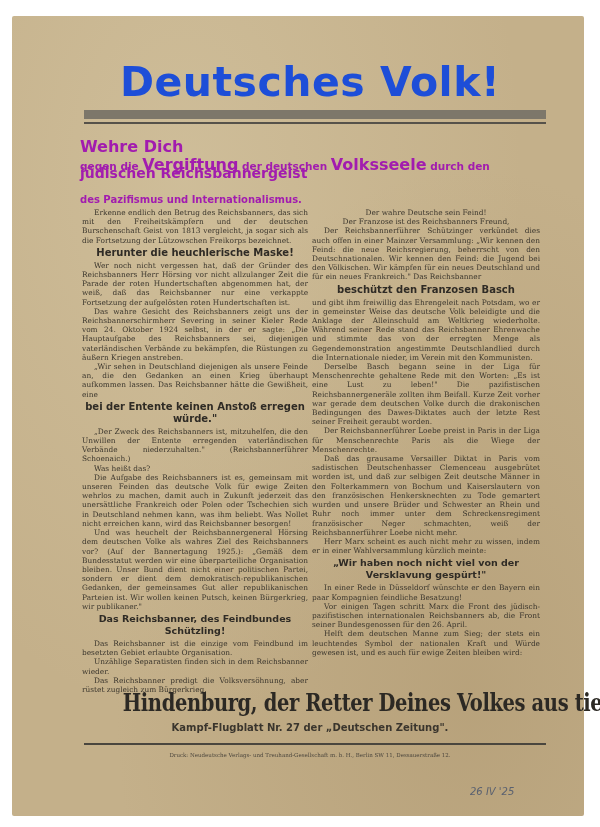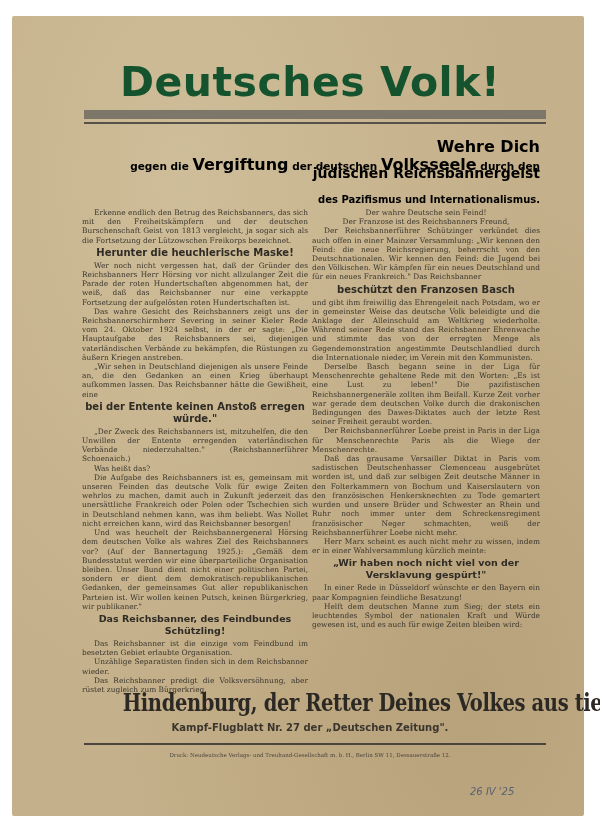--- a/index.html
+++ b/index.html
@@ -10,25 +10,25 @@
   .paper {
     position:absolute; left:12px; top:16px; width:572px; height:800px;
     background:#c4b08a;
     background-image: radial-gradient(ellipse at 30% 20%, rgba(215,200,165,0.55), rgba(0,0,0,0) 60%),
                       radial-gradient(ellipse at 80% 85%, rgba(160,135,95,0.35), rgba(0,0,0,0) 55%);
     border-radius:2px;
   }
   .title {
     position:absolute; left:70px; top:60px; width:480px; text-align:center;
     font-family:"DejaVu Sans", sans-serif; font-weight:bold; font-size:41px; letter-spacing:0.5px;
-    color:#14532d; line-height:44px;
+    color:#1d4ed8; line-height:44px;
   }
   .title-rule1 { position:absolute; left:84px; top:110px; width:462px; height:9px; background:#7d776a; }
   .title-rule2 { position:absolute; left:84px; top:122px; width:462px; height:2px; background:#56524a; }
-  .sub { position:absolute; left:80px; width:460px; text-align:right; color:#000000; font-family:"DejaVu Sans", sans-serif; font-weight:bold; }
+  .sub { position:absolute; left:80px; width:460px; text-align:left; color:#a21caf; font-family:"DejaVu Sans", sans-serif; font-weight:bold; }
   .sub1 { top:137px; font-size:16px; }
   .sub2 { top:155px; font-size:10.5px; white-space:nowrap; }
   .sub2 .big { font-size:16px; }
   .sub3 { top:165px; font-size:14px; }
   .sub4 { top:194px; font-size:10px; }
   .col { position:absolute; top:208px; font-size:7.4px; line-height:9.2px; color:#3a352c; text-align:justify; }
   .col-left { left:82px; width:226px; }
   .col-right { left:312px; width:228px; }
   .col p { margin:0; text-indent:12px; }
   .col p.noind { text-indent:0; }
@@ -88,20 +88,21 @@
   <p class="center">Der Franzose ist des Reichsbanners Freund,</p>
   <p>Der Reichsbannerführer Schützinger verkündet dies auch offen in einer Mainzer Versammlung: „Wir kennen den Feind: die neue Reichsregierung, beherrscht von den Deutschnationalen. Wir kennen den Feind: die Jugend bei den Völkischen. Wir kämpfen für ein neues Deutschland und für ein neues Frankreich." Das Reichsbanner</p>
   <div class="hd hd-a">beschützt den Franzosen Basch</div>
   <p class="noind">und gibt ihm freiwillig das Ehrengeleit nach Potsdam, wo er in gemeinster Weise das deutsche Volk beleidigte und die Anklage der Alleinschuld am Weltkrieg wiederholte. Während seiner Rede stand das Reichsbanner Ehrenwache und stimmte das von der erregten Menge als Gegendemonstration angestimmte Deutschlandlied durch die Internationale nieder, im Verein mit den Kommunisten.</p>
   <p>Derselbe Basch begann seine in der Liga für Menschenrechte gehaltene Rede mit den Worten: „Es ist eine Lust zu leben!" Die pazifistischen Reichsbannergeneräle zollten ihm Beifall. Kurze Zeit vorher war gerade dem deutschen Volke durch die drakonischen Bedingungen des Dawes-Diktates auch der letzte Rest seiner Freiheit geraubt worden.</p>
   <p>Der Reichsbannerführer Loebe preist in Paris in der Liga für Menschenrechte Paris als die Wiege der Menschenrechte.</p>
   <p>Daß das grausame Versailler Diktat in Paris vom sadistischen Deutschenhasser Clemenceau ausgebrütet worden ist, und daß zur selbigen Zeit deutsche Männer in den Folterkammern von Bochum und Kaiserslautern von den französischen Henkersknechten zu Tode gemartert wurden und unsere Brüder und Schwester an Rhein und Ruhr noch immer unter dem Schreckensregiment französischer Neger schmachten, weiß der Reichsbannerführer Loebe nicht mehr.</p>
   <p>Herr Marx scheint es auch nicht mehr zu wissen, indem er in einer Wahlversammlung kürzlich meinte:</p>
   <div class="hd hd-b">„Wir haben noch nicht viel von der Versklavung gespürt!"</div>
   <p>In einer Rede in Düsseldorf wünschte er den Bayern ein paar Kompagnien feindliche Besatzung!</p>
+  <p>Vor einigen Tagen schritt Marx die Front des jüdisch-pazifistischen internationalen Reichsbanners ab, die Front seiner Bundesgenossen für den 26. April.</p>
   <p>Helft dem deutschen Manne zum Sieg; der stets ein leuchtendes Symbol der nationalen Kraft und Würde gewesen ist, und es auch für ewige Zeiten bleiben wird:</p>
 </div>
 
 <div class="bottom-slogan">Hindenburg, der Retter Deines Volkes aus tiefer Not!</div>
 <div class="flugblatt">Kampf-Flugblatt Nr. 27 der „Deutschen Zeitung".</div>
 <div class="footer-rule"></div>
 <div class="imprint">Druck: Neudeutsche Verlags- und Treuhand-Gesellschaft m. b. H., Berlin SW 11, Dessauerstraße 12.</div>
 <div class="handwriting">26 IV '25</div>
 
 </body></html>

